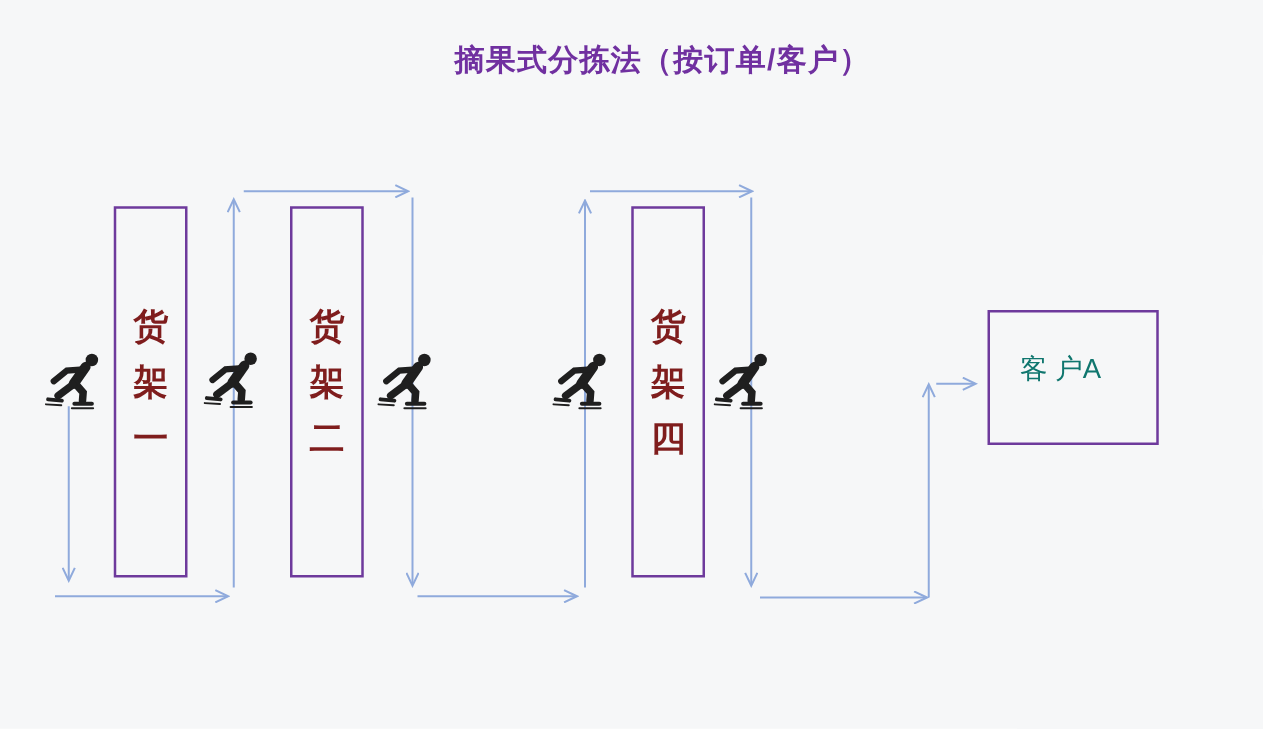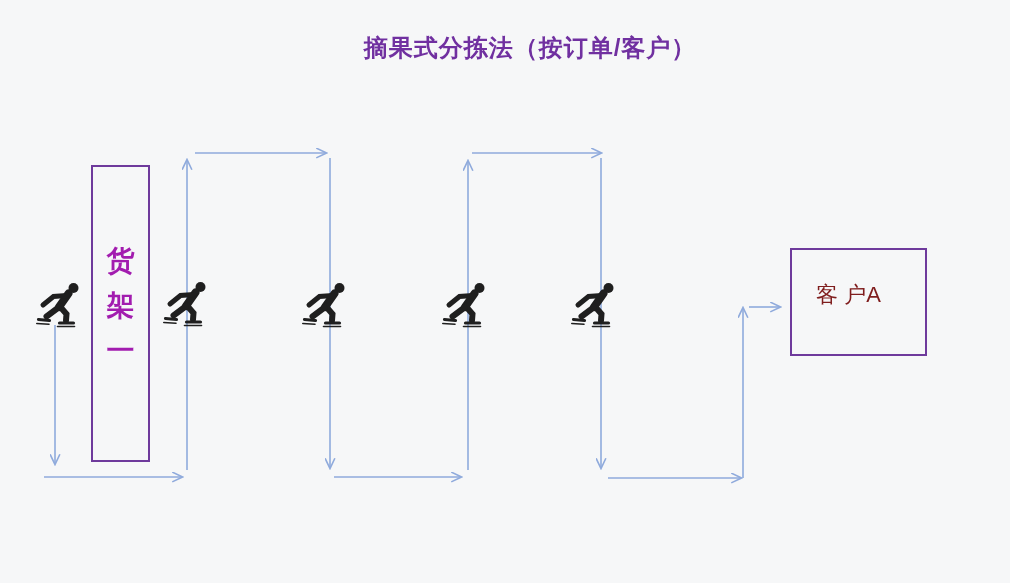--- a/index.html
+++ b/index.html
@@ -38,41 +38,41 @@
     border: 2px solid #6e3a9c;
     display: flex;
     align-items: center;
     justify-content: center;
     box-sizing: content-box;
   }
   .shelf-label {
     width: 30px;
     font-size: 28px;
     font-weight: bold;
-    color: #a21caf;
+    color: #7f1d1d;
     line-height: 45px;
     word-break: break-all;
     text-align: center;
     transform: translateY(-8px);
   }
   .customer {
     position: absolute;
     left: 790px;
     top: 248px;
     width: 133px;
     height: 104px;
     border: 2px solid #6e3a9c;
     display: flex;
     align-items: center;
     justify-content: center;
     box-sizing: content-box;
   }
   .customer-label {
     font-size: 22px;
-    color: #7f1d1d;
+    color: #0f766e;
     transform: translate(-10px, -7px);
     white-space: pre;
   }
 </style>
 </head>
 <body>
 
 <div class="canvas">
 
   <h1 class="title">摘果式分拣法（按订单/客户）</h1>
@@ -113,18 +113,24 @@
     <use href="#skater" x="36" y="280"></use>
     <use href="#skater" x="163" y="279"></use>
     <use href="#skater" x="302" y="280"></use>
     <use href="#skater" x="442" y="280"></use>
     <use href="#skater" x="571" y="280"></use>
   </svg>
 
   <div class="shelf" style="left:91px">
     <div class="shelf-label">货架一</div>
   </div>
+  <div class="shelf" style="left:232px">
+    <div class="shelf-label">货架二</div>
+  </div>
+  <div class="shelf" style="left:505px">
+    <div class="shelf-label">货架四</div>
+  </div>
 
   <div class="customer">
     <div class="customer-label">客 户A</div>
   </div>
 
 </div>
 
 </body></html>

